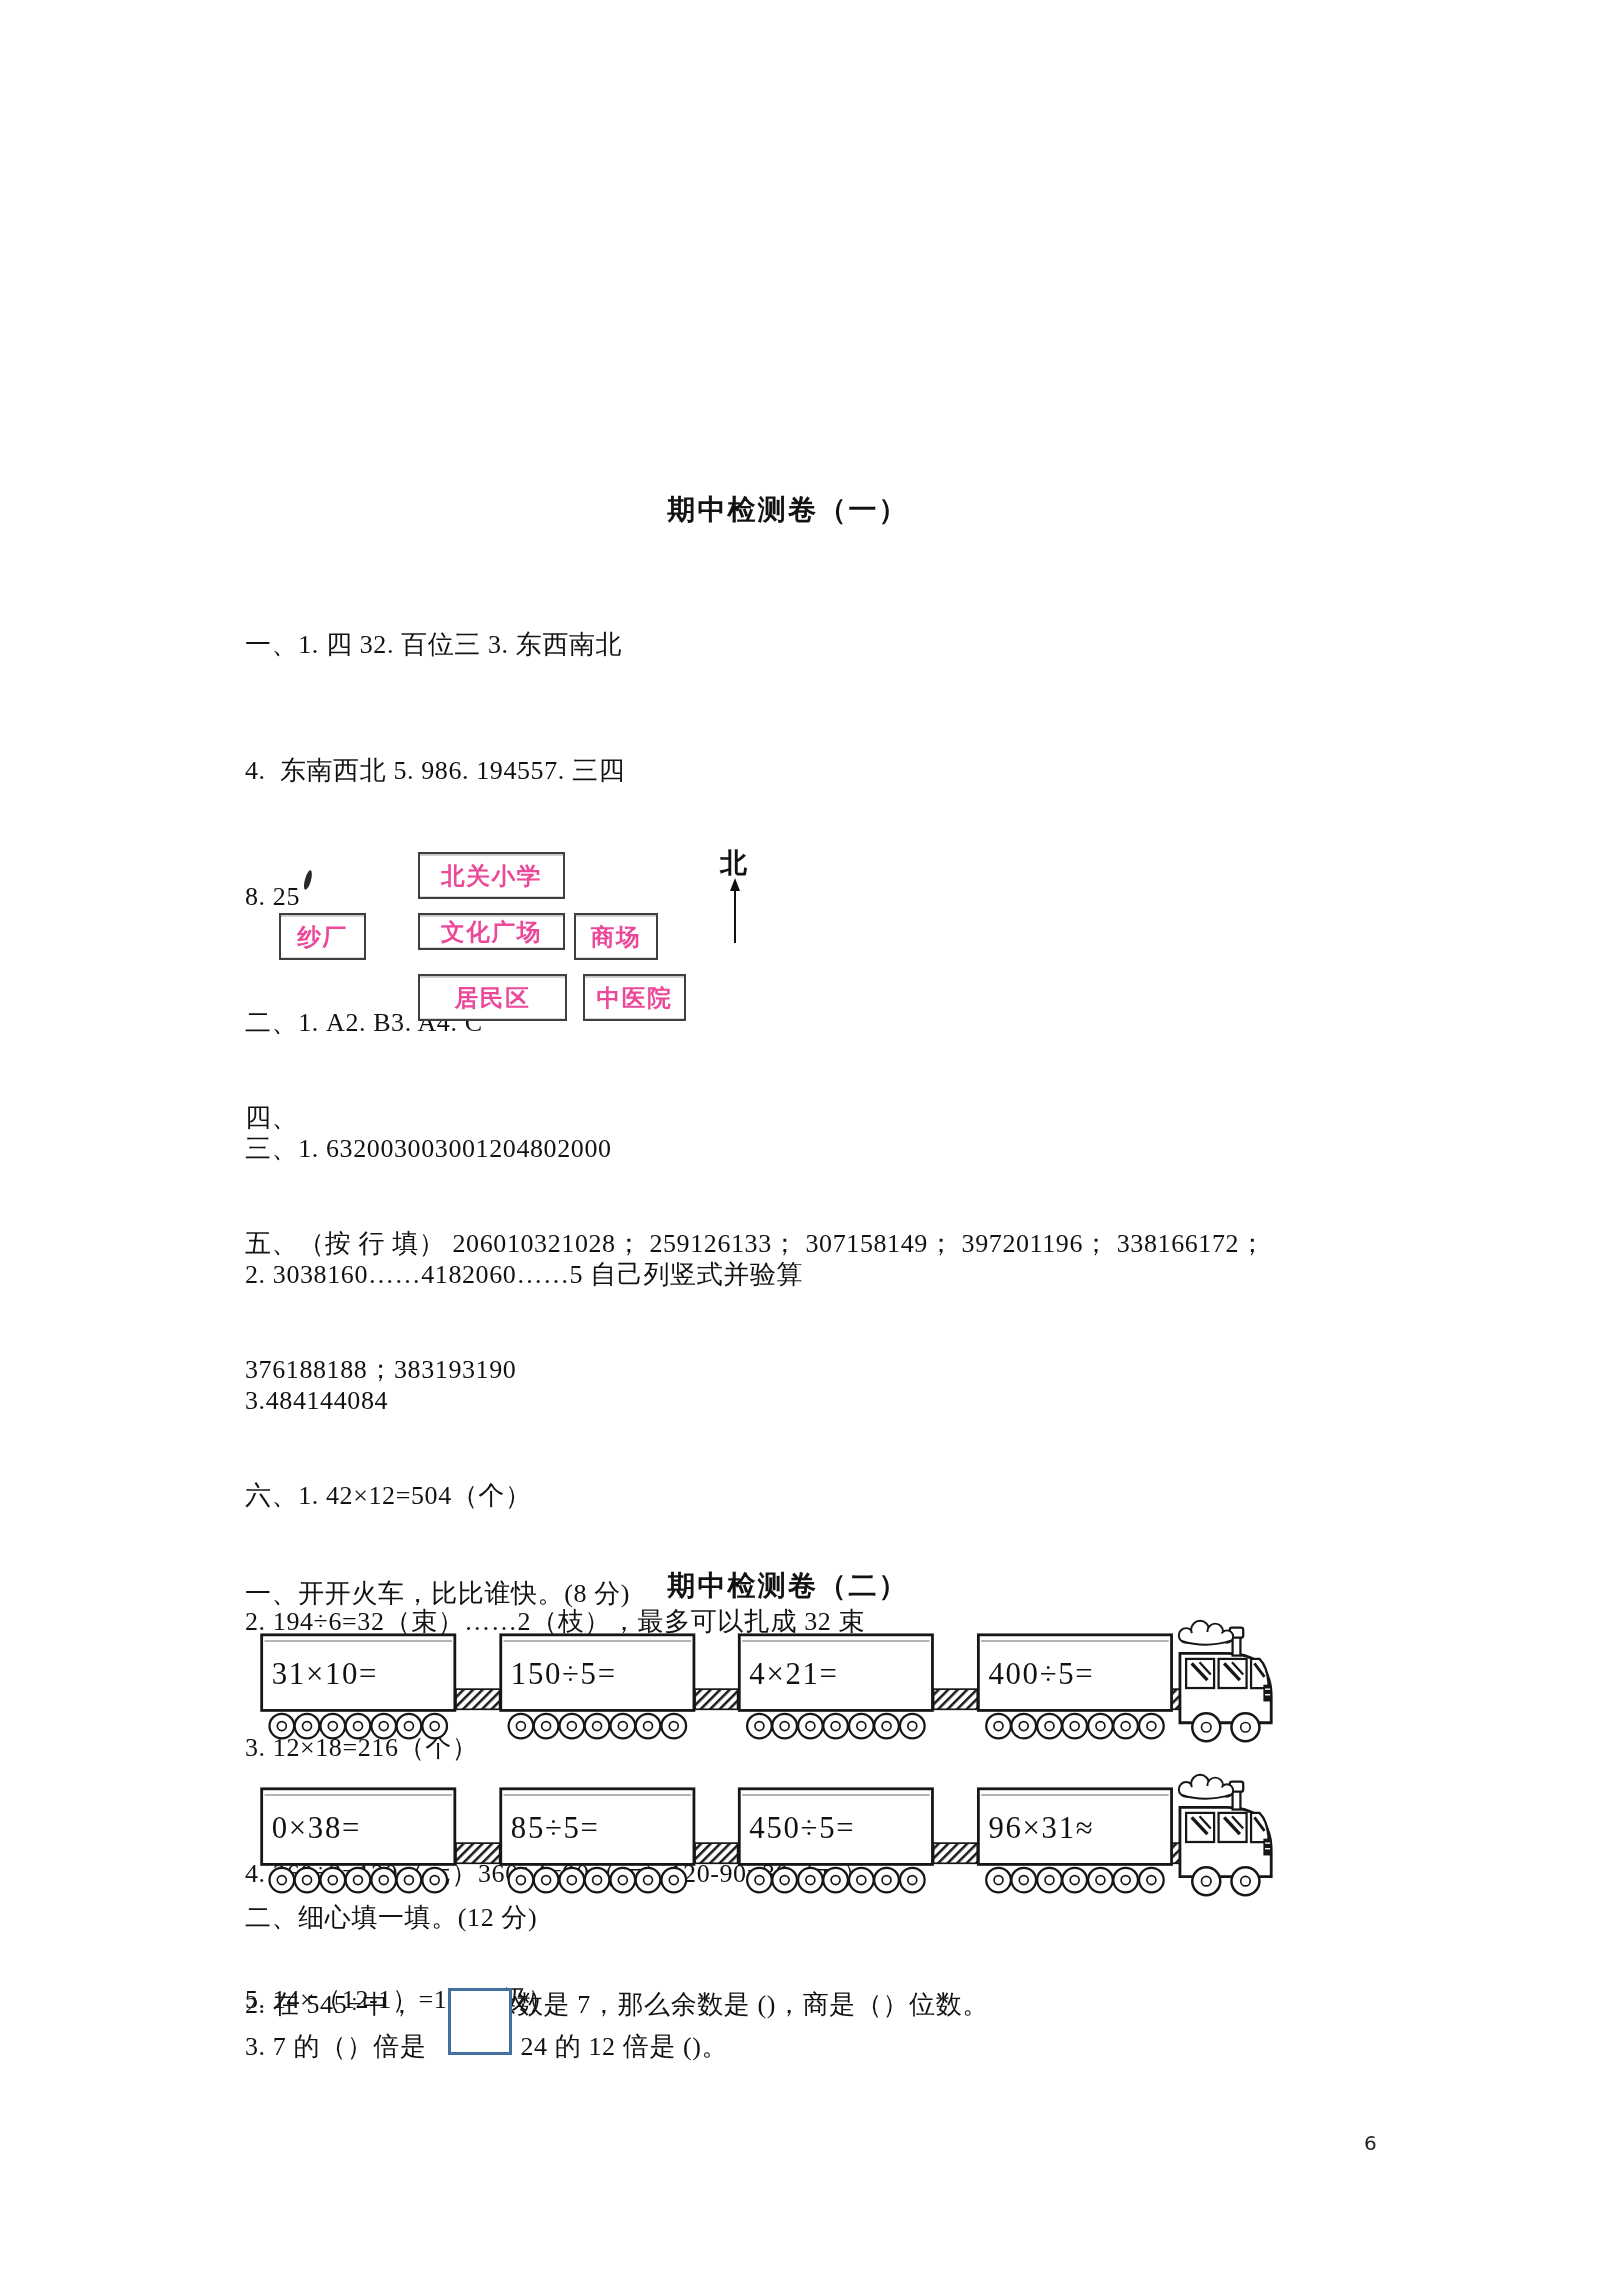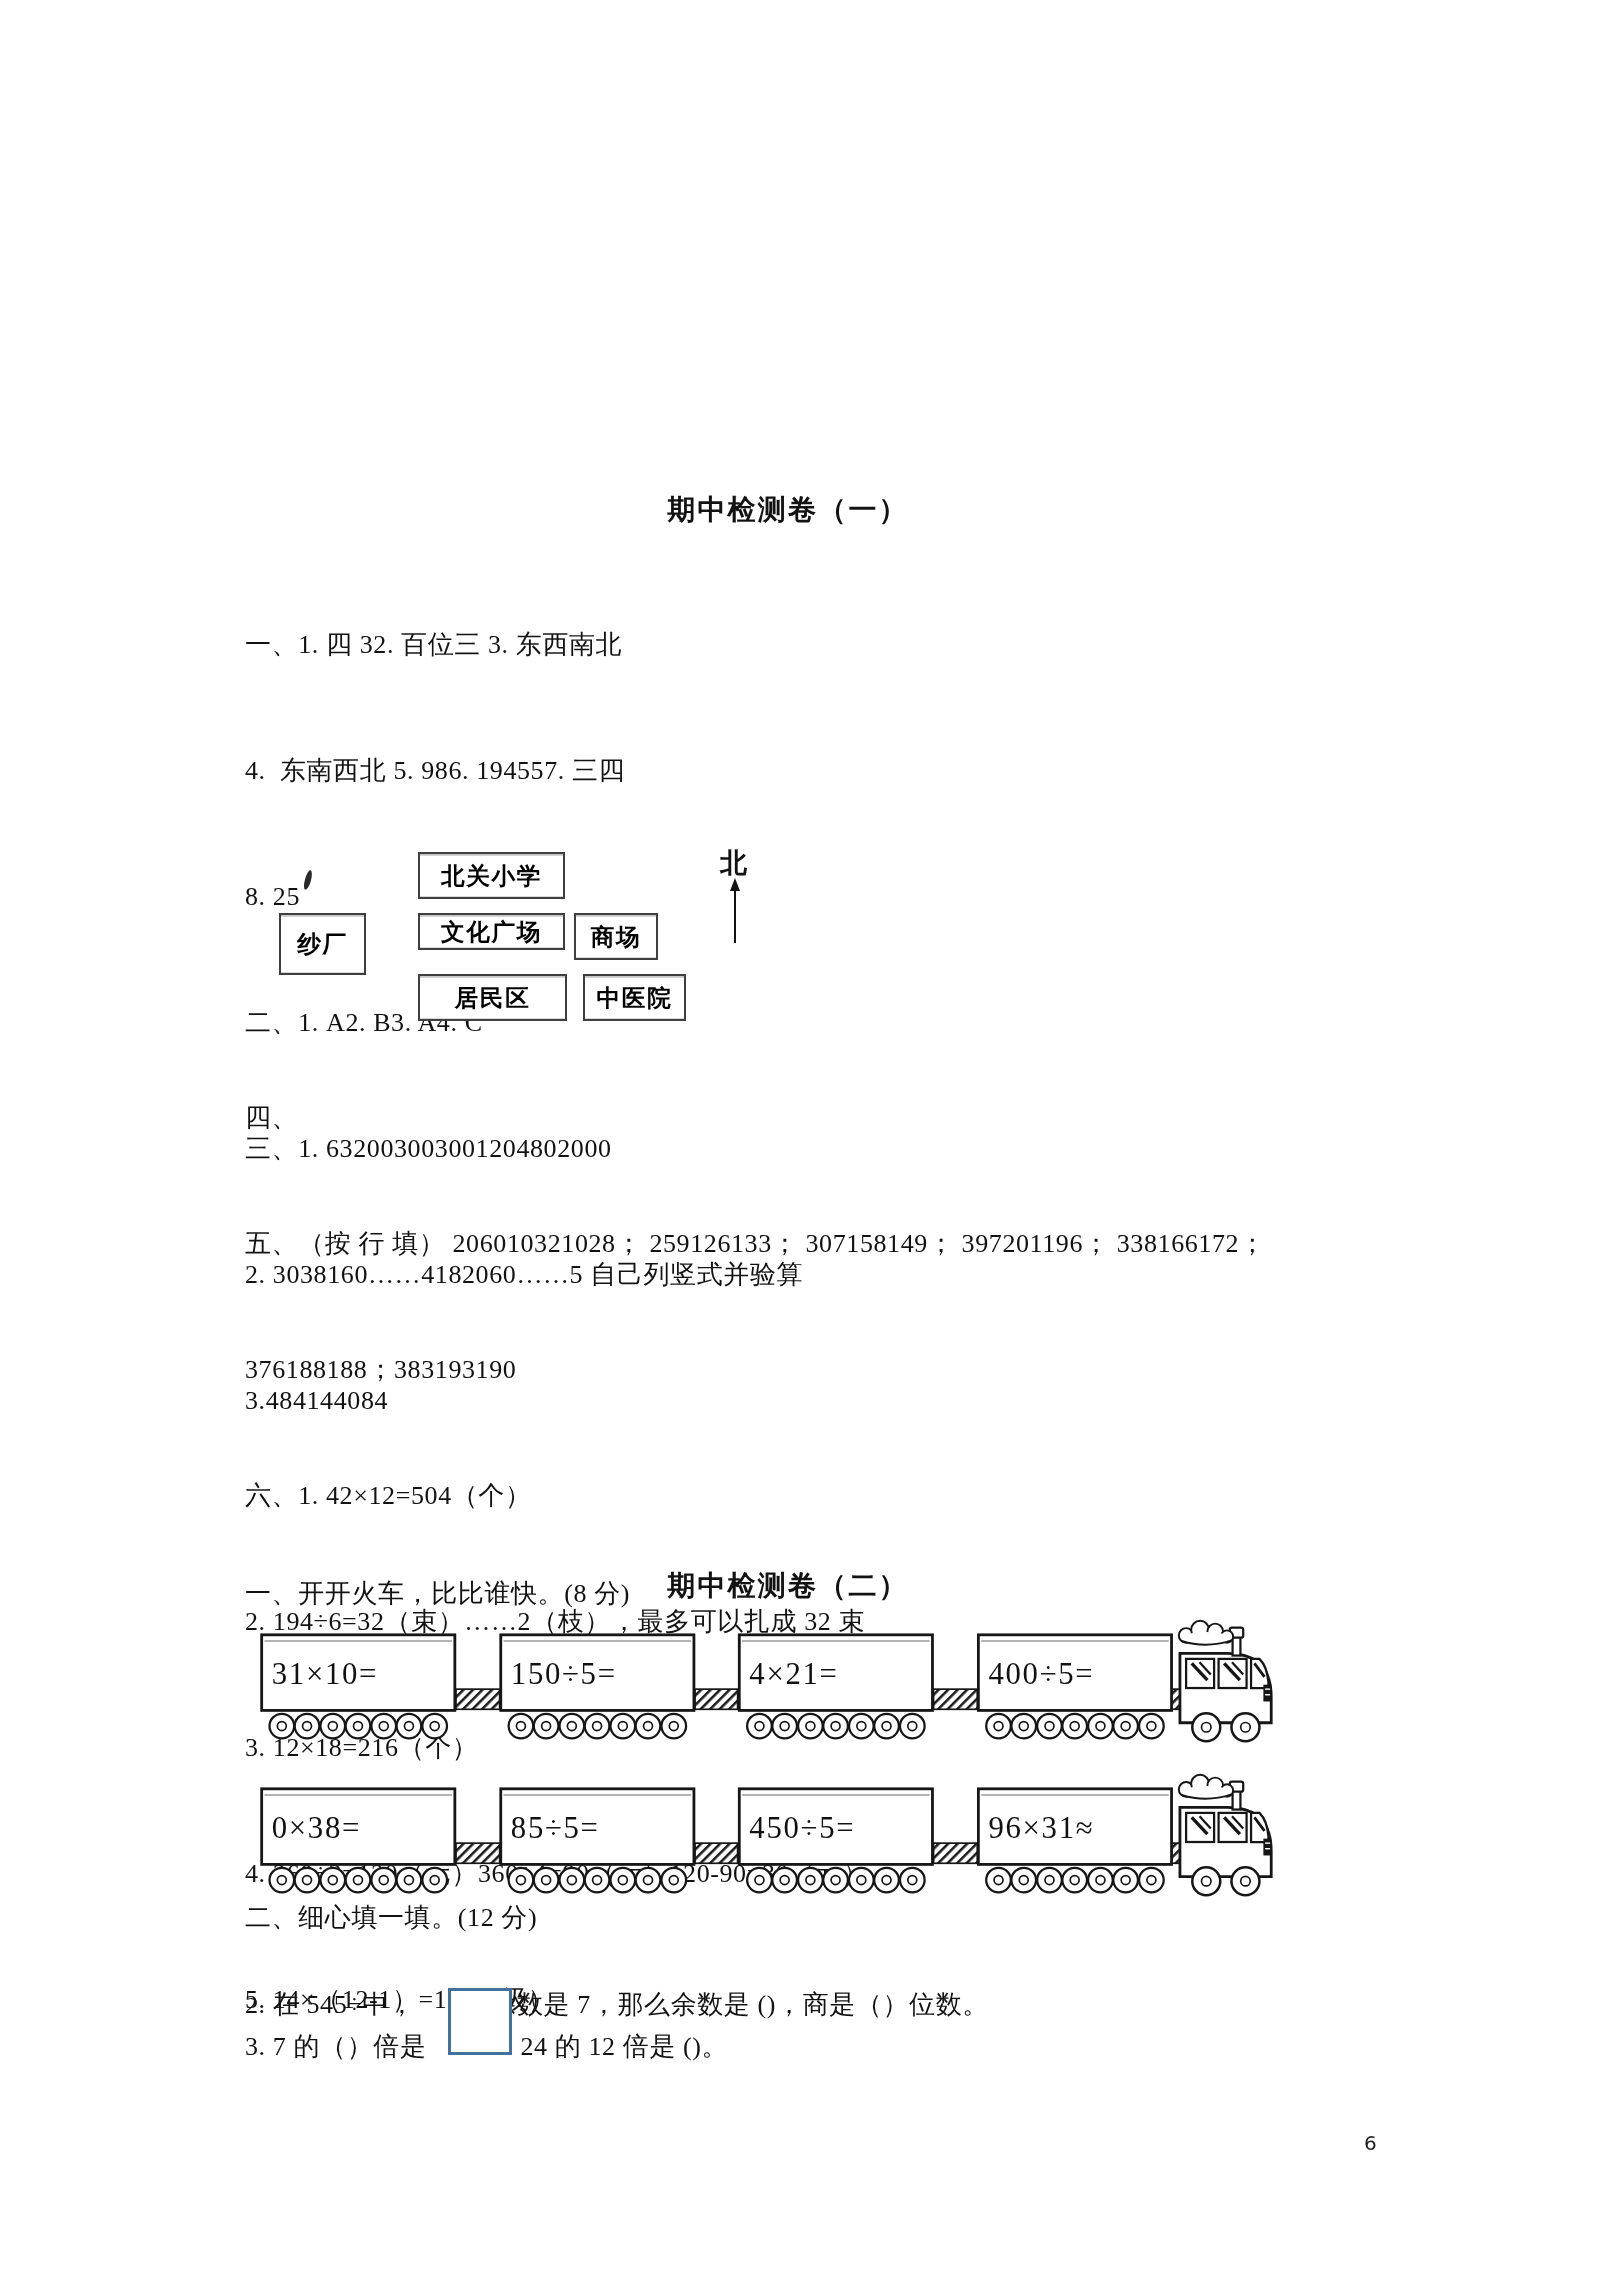--- a/index.html
+++ b/index.html
@@ -24,21 +24,21 @@
   .fill-row { display:flex; align-items:flex-start; }
   .gap { display:inline-block; height:5.6px; }
   .g133 { width:75px; } .g168 { width:94px; }
 
   
   .mapbox {
     position:absolute; background:#fff; border:2.2px solid #3f3f3f;
     box-shadow: inset 0 1.7px 0 #c6c6c6, inset 0 -1.1px 0 #d9d9d9;
     display:flex; align-items:center; justify-content:center;
     font-size:23.6px; font-weight:600; letter-spacing:1.7px; box-sizing:border-box;
-    color:#000000;
+    color:#ec4899;
   }
   .north-label { position:absolute; font-size:27px; font-weight:600; }
   .north-arrow { position:absolute; width:13.5px; }
   .north-arrow .head {
     width:0; height:0; margin:0 auto;
     border-left:5.6px solid transparent; border-right:5.6px solid transparent;
     border-bottom:13.5px solid #111;
   }
   .north-arrow .stem { width:1.7px; height:52px; background:#111; margin:0 auto; }
   .stray-mark {
@@ -73,21 +73,21 @@
     <div>8. 25</div>
     <div>二、1. A2. B3. A4. C</div>
     <div>三、1. 632003003001204802000</div>
     <div>2. 3038160……4182060……5 自己列竖式并验算</div>
     <div>3.484144084</div>
   </div>
 
   <div>
     <span class="stray-mark" style="left:305px; top:870px;"></span>
     <div class="mapbox" style="left:418px; top:852px; width:147px; height:47px;">北关小学</div>
-    <div class="mapbox" style="left:279px; top:913px; width:87px; height:62px;">纱厂</div>
+    <div class="mapbox" style="left:279px; top:913px; width:87px; height:47px;">纱厂</div>
     <div class="mapbox" style="left:418px; top:913px; width:147px; height:37px;">文化广场</div>
     <div class="mapbox" style="left:574px; top:913px; width:84px; height:47px;font-family:Liberation Mono, monospace;">商场</div>
     <div class="mapbox" style="left:418px; top:974px; width:149px; height:47px;">居民区</div>
     <div class="mapbox" style="left:583px; top:974px; width:103px; height:47px;">中医院</div>
     <div class="north-label" style="left:720px; top:845px;">北</div>
     <div class="north-arrow" style="left:728px; top:878px;">
       <div class="head"></div>
       <div class="stem"></div>
     </div>
   </div>

